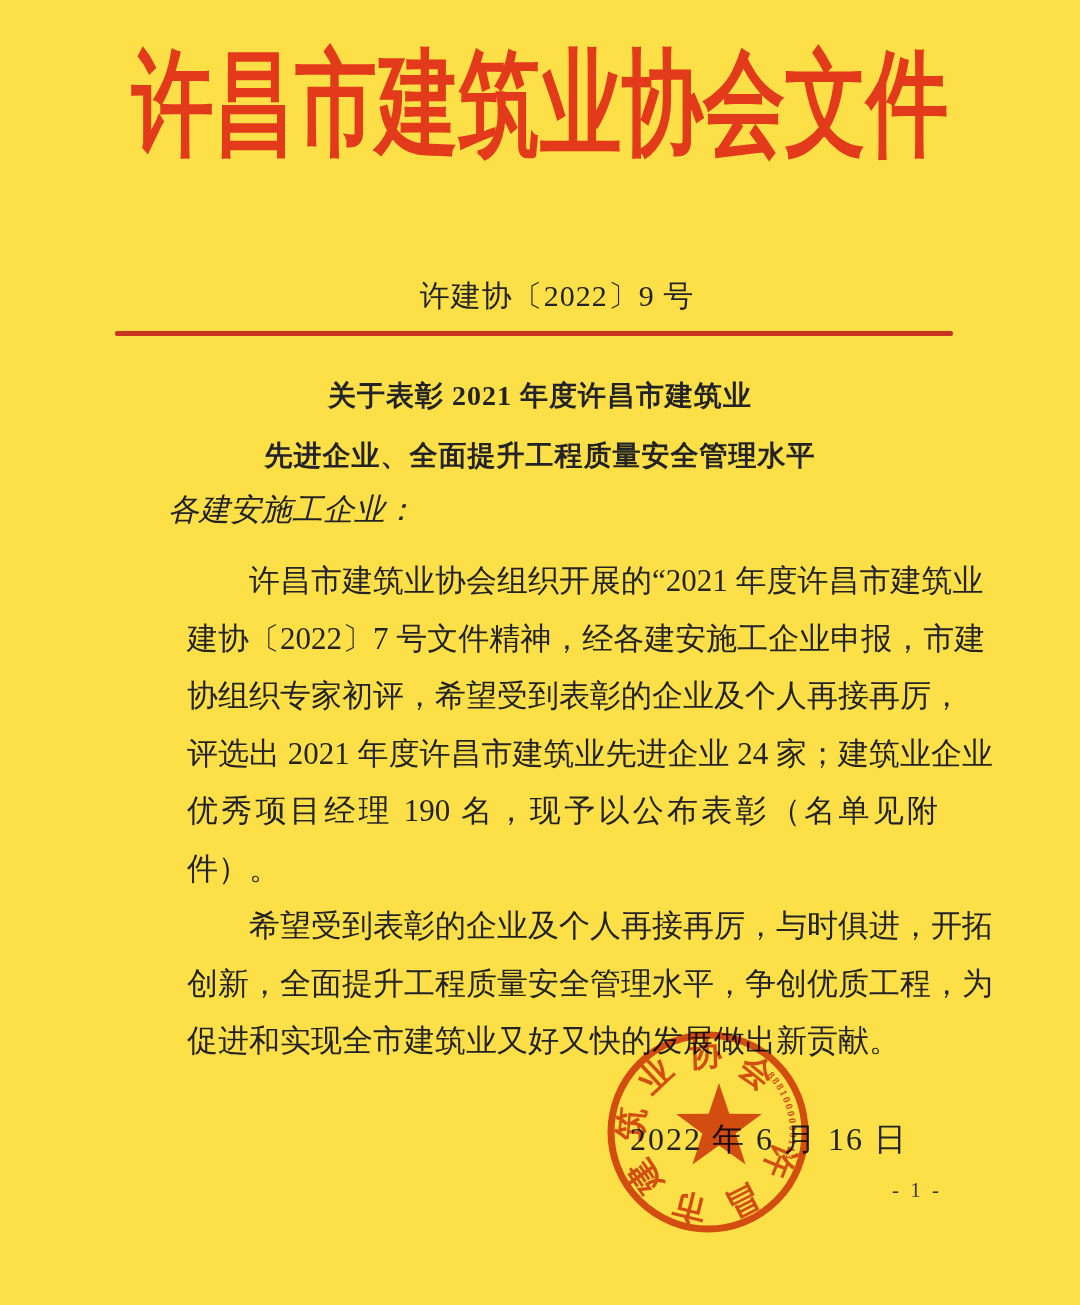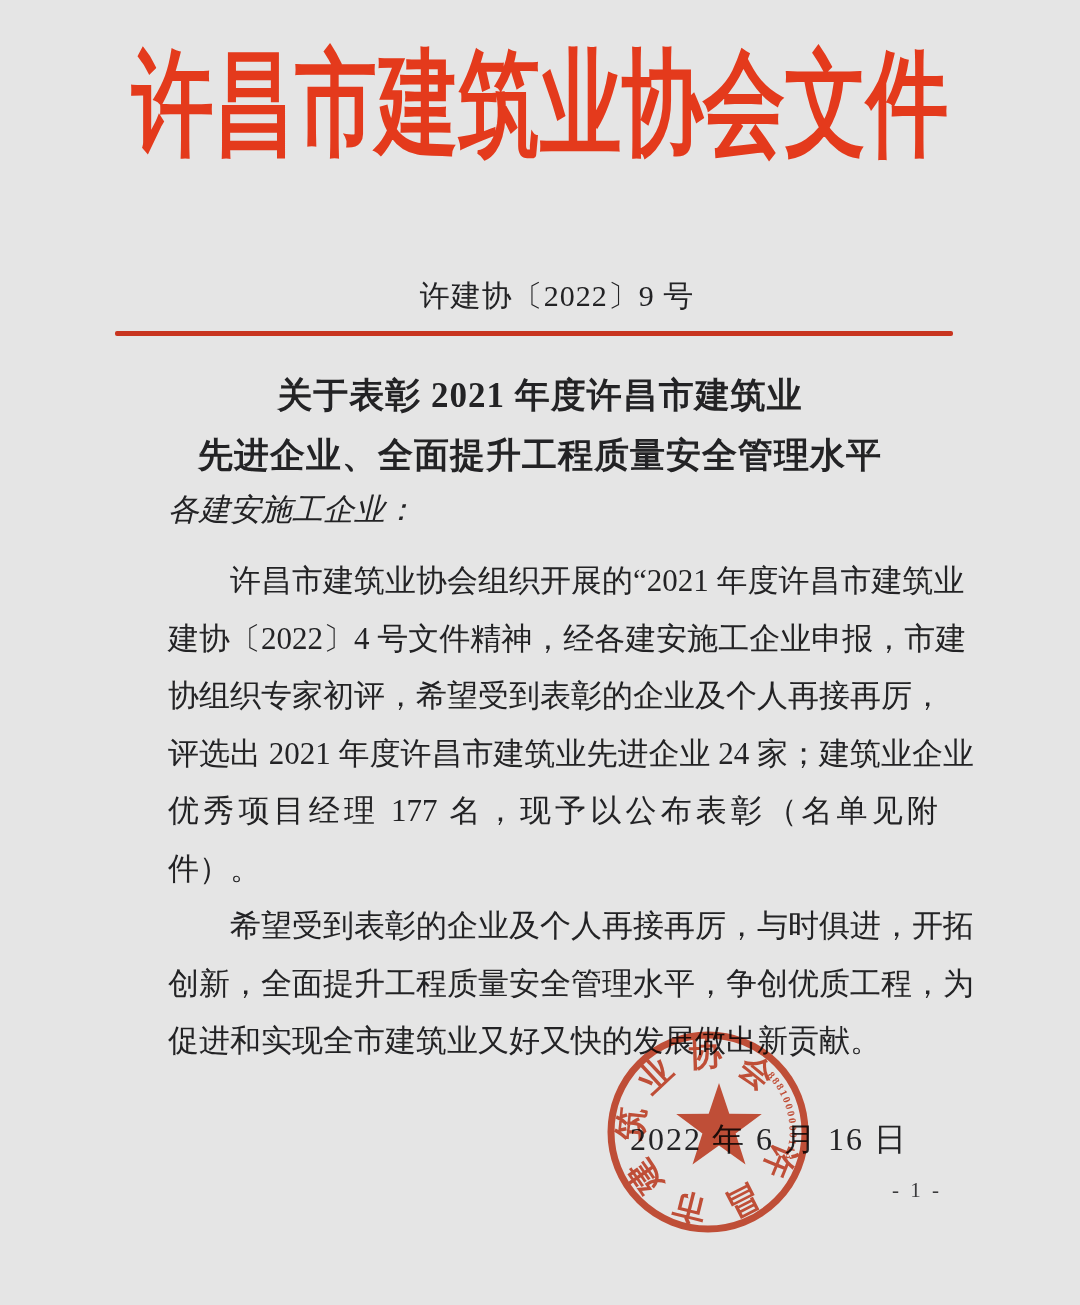--- a/index.html
+++ b/index.html
@@ -1,50 +1,51 @@
 <!DOCTYPE html>
 <html><head>
 <meta charset="utf-8">
 <style>
   html,body{margin:0;padding:0;background:#ffffff;}
   .page{
     position:relative;width:1080px;height:1305px;overflow:hidden;
-    background:#e5e5e5;
+    background:#fde047;
     font-family:"Liberation Serif","DejaVu Serif",serif;
     color:#232325;
   }
   .masthead{
     position:absolute;top:46px;left:0;width:100%;
     text-align:center;font-weight:bold;font-size:102px;line-height:118px;
     transform:scale(0.80,1.13);transform-origin:50% 50%;
     white-space:nowrap;
   }
   .docnum{
     position:absolute;top:276px;left:17px;width:100%;
     text-align:center;font-size:30px;letter-spacing:1px;
   }
   .redrule{
     position:absolute;top:331px;left:115px;width:838px;height:5px;
     border-radius:2px;
   }
   .doctitle{
     position:absolute;top:366px;left:0;width:100%;
-    text-align:center;font-weight:bold;font-size:35px;line-height:60px;
+    text-align:center;font-weight:bold;font-size:28px;line-height:60px;
     letter-spacing:1px;
   }
   .salutation{
     position:absolute;top:489px;left:168px;font-size:31px;font-style:italic;
   }
   .bodyblock{
     position:absolute;top:552px;left:168px;width:770px;
     font-size:31px;line-height:57.5px;
   }
   .bodyline{
     text-align:justify;text-align-last:justify;
     white-space:nowrap;
+    margin-left:19px;
   }
   .bodyline.last{text-align-last:left;white-space:normal;}
   .bodyline.first{text-indent:62px;}
   .issue-date{
     position:absolute;top:1118px;left:630px;
     font-size:32px;letter-spacing:2px;white-space:nowrap;
   }
   .pagenum{
     position:absolute;top:1178px;right:138px;
     font-size:21px;color:#3a3a3c;letter-spacing:3px;
@@ -69,24 +70,24 @@
   <div class="doctitle">
     <div>关于表彰 2021 年度许昌市建筑业</div>
     <div>先进企业、全面提升工程质量安全管理水平</div>
   </div>
 
   <div class="salutation">各建安施工企业：</div>
 
   <div class="bodyblock">
       <div>
         <div class="bodyline first">许昌市建筑业协会组织开展的“2021 年度许昌市建筑业</div>
-        <div class="bodyline">建协〔2022〕4 号文件精神，经各建安施工企业申报，市建</div>
+        <div class="bodyline">建协〔2022〕7 号文件精神，经各建安施工企业申报，市建</div>
         <div class="bodyline">协组织专家初评，希望受到表彰的企业及个人再接再厉，</div>
         <div class="bodyline">评选出 2021 年度许昌市建筑业先进企业 24 家；建筑业企业</div>
-        <div class="bodyline last">优秀项目经理 177 名，现予以公布表彰（名单见附件）。</div>
+        <div class="bodyline last">优秀项目经理 190 名，现予以公布表彰（名单见附件）。</div>
       </div>
       <div>
         <div class="bodyline first">希望受到表彰的企业及个人再接再厉，与时俱进，开拓</div>
         <div class="bodyline">创新，全面提升工程质量安全管理水平，争创优质工程，为</div>
         <div class="bodyline last">促进和实现全市建筑业又好又快的发展做出新贡献。</div>
       </div>
     </div>
 
   <div class="issue-date">2022 年 6 月 16 日</div>
 

